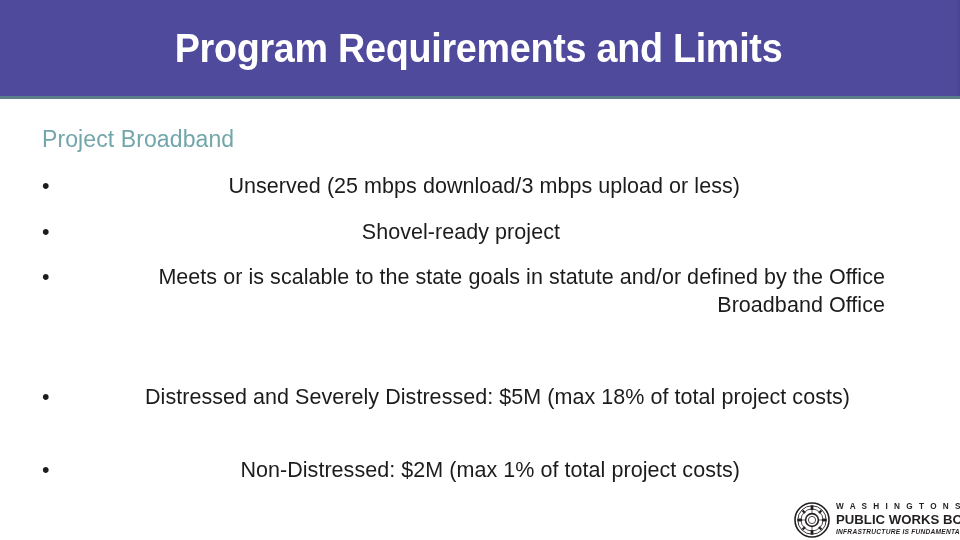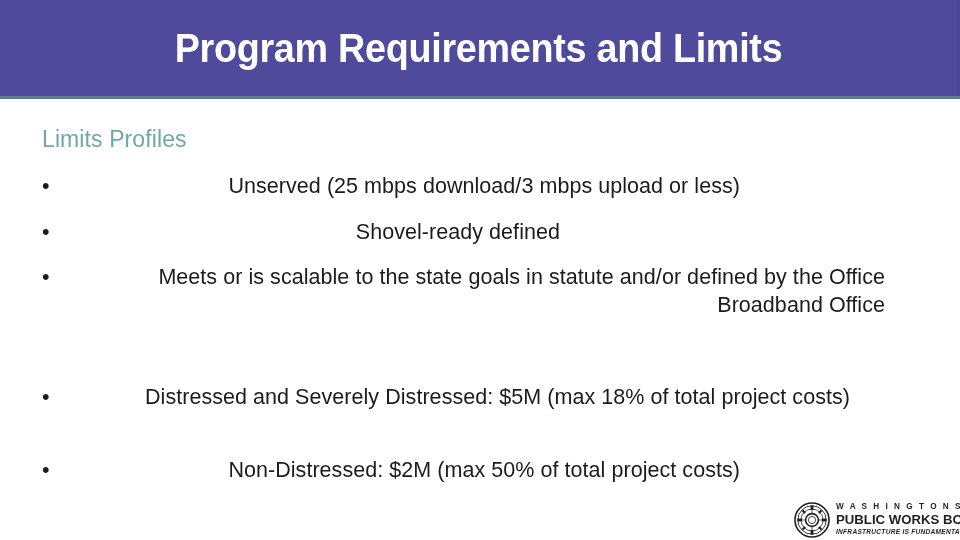--- a/index.html
+++ b/index.html
@@ -160,46 +160,46 @@
 <body>
 
 <div class="slide">
 
   <div class="title-band"></div>
   <div class="title-band-underline"></div>
   <div class="title-text">Program Requirements and Limits</div>
 
   <div class="body-area">
 
-    <div class="section-heading heading-profiles">Limits Profiles</div>
+    <div class="section-heading heading-profiles">Project Broadband</div>
 
     <div class="bullet b1">
       <span class="dot">•</span>
       <span class="txt">Unserved (25 mbps download/3 mbps upload or less)</span>
     </div>
 
     <div class="bullet b2">
       <span class="dot">•</span>
-      <span class="txt">Shovel-ready defined</span>
+      <span class="txt">Shovel-ready project</span>
     </div>
 
     <div class="bullet b3">
       <span class="dot">•</span>
       <span class="txt">Meets or is scalable to the state goals in statute and/or defined by the Office Broadband Office</span>
     </div>
 
 
     <div class="bullet b4">
       <span class="dot">•</span>
       <span class="txt">Distressed and Severely Distressed: $5M (max 18% of total project costs)</span>
     </div>
 
     <div class="bullet b5">
       <span class="dot">•</span>
-      <span class="txt">Non-Distressed: $2M (max 50% of total project costs)</span>
+      <span class="txt">Non-Distressed: $2M (max 1% of total project costs)</span>
     </div>
 
   </div>
 
   <div class="logo">
     <div class="logo-seal">
       <svg viewBox="0 0 36 36" width="36" height="36" aria-hidden="true">
         <circle cx="18" cy="18" r="17" fill="none" stroke="#231f20" stroke-width="1.6"></circle>
         <circle cx="18" cy="18" r="14.2" fill="none" stroke="#231f20" stroke-width="0.9"></circle>
         <g stroke="#231f20" stroke-width="0.8" fill="none">

